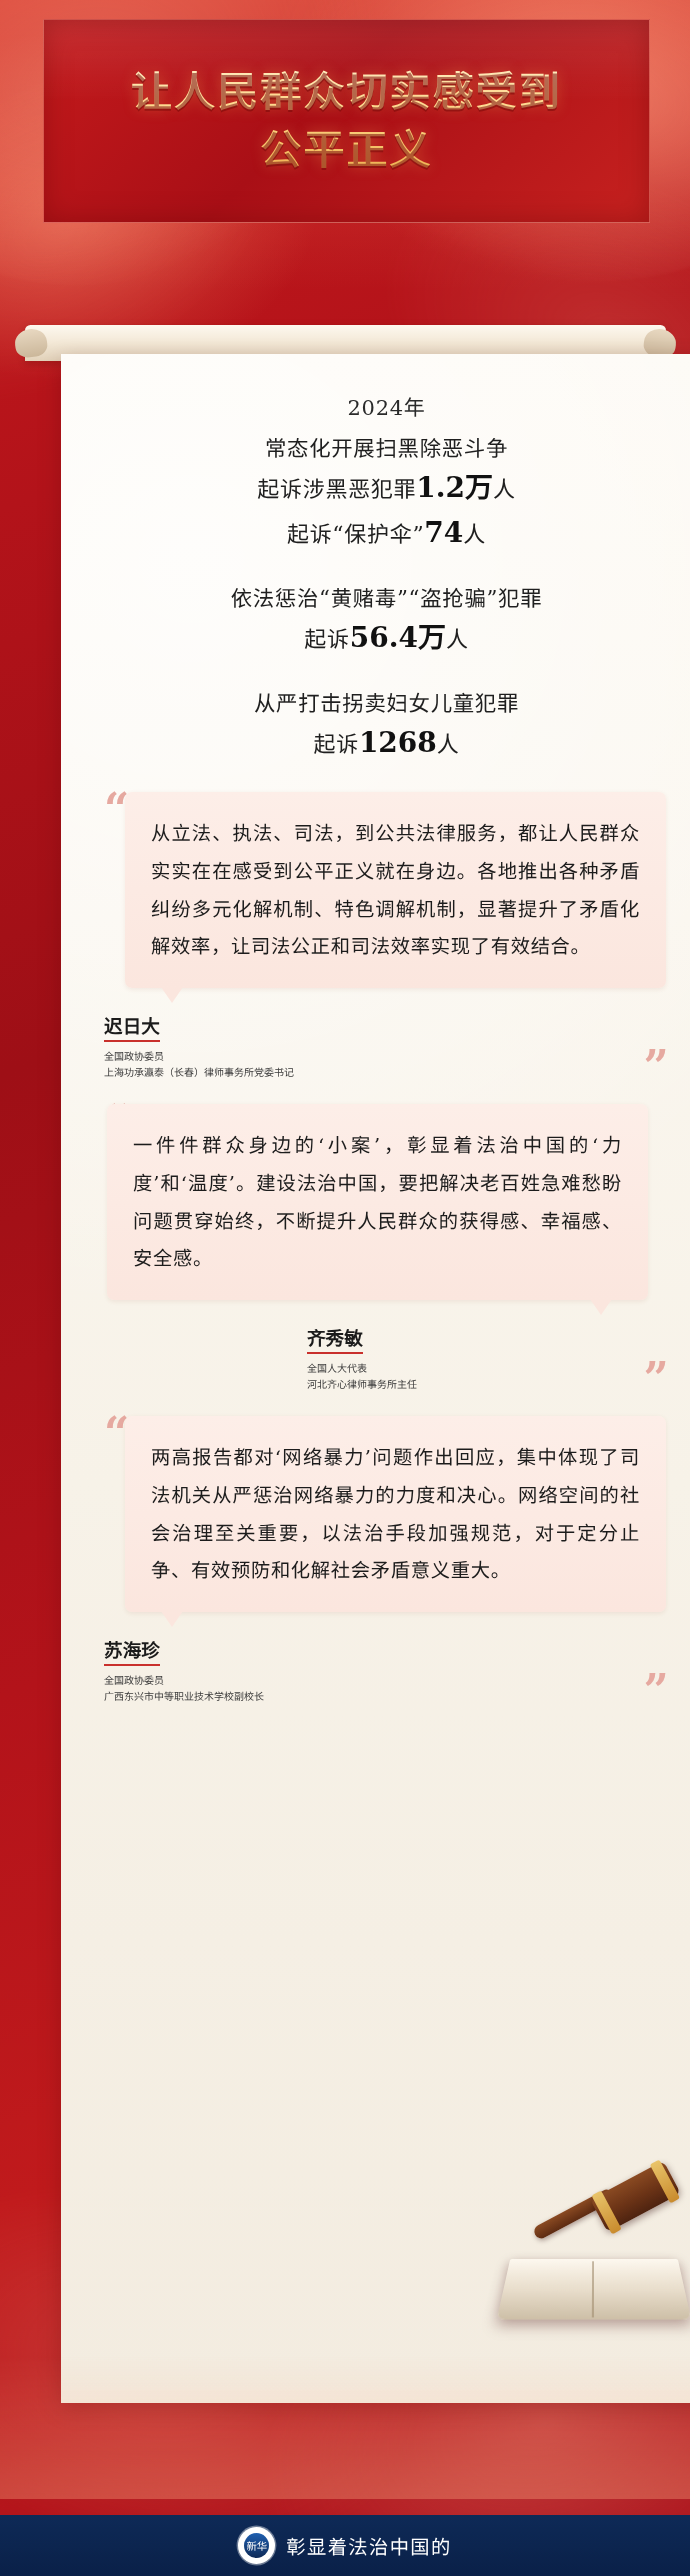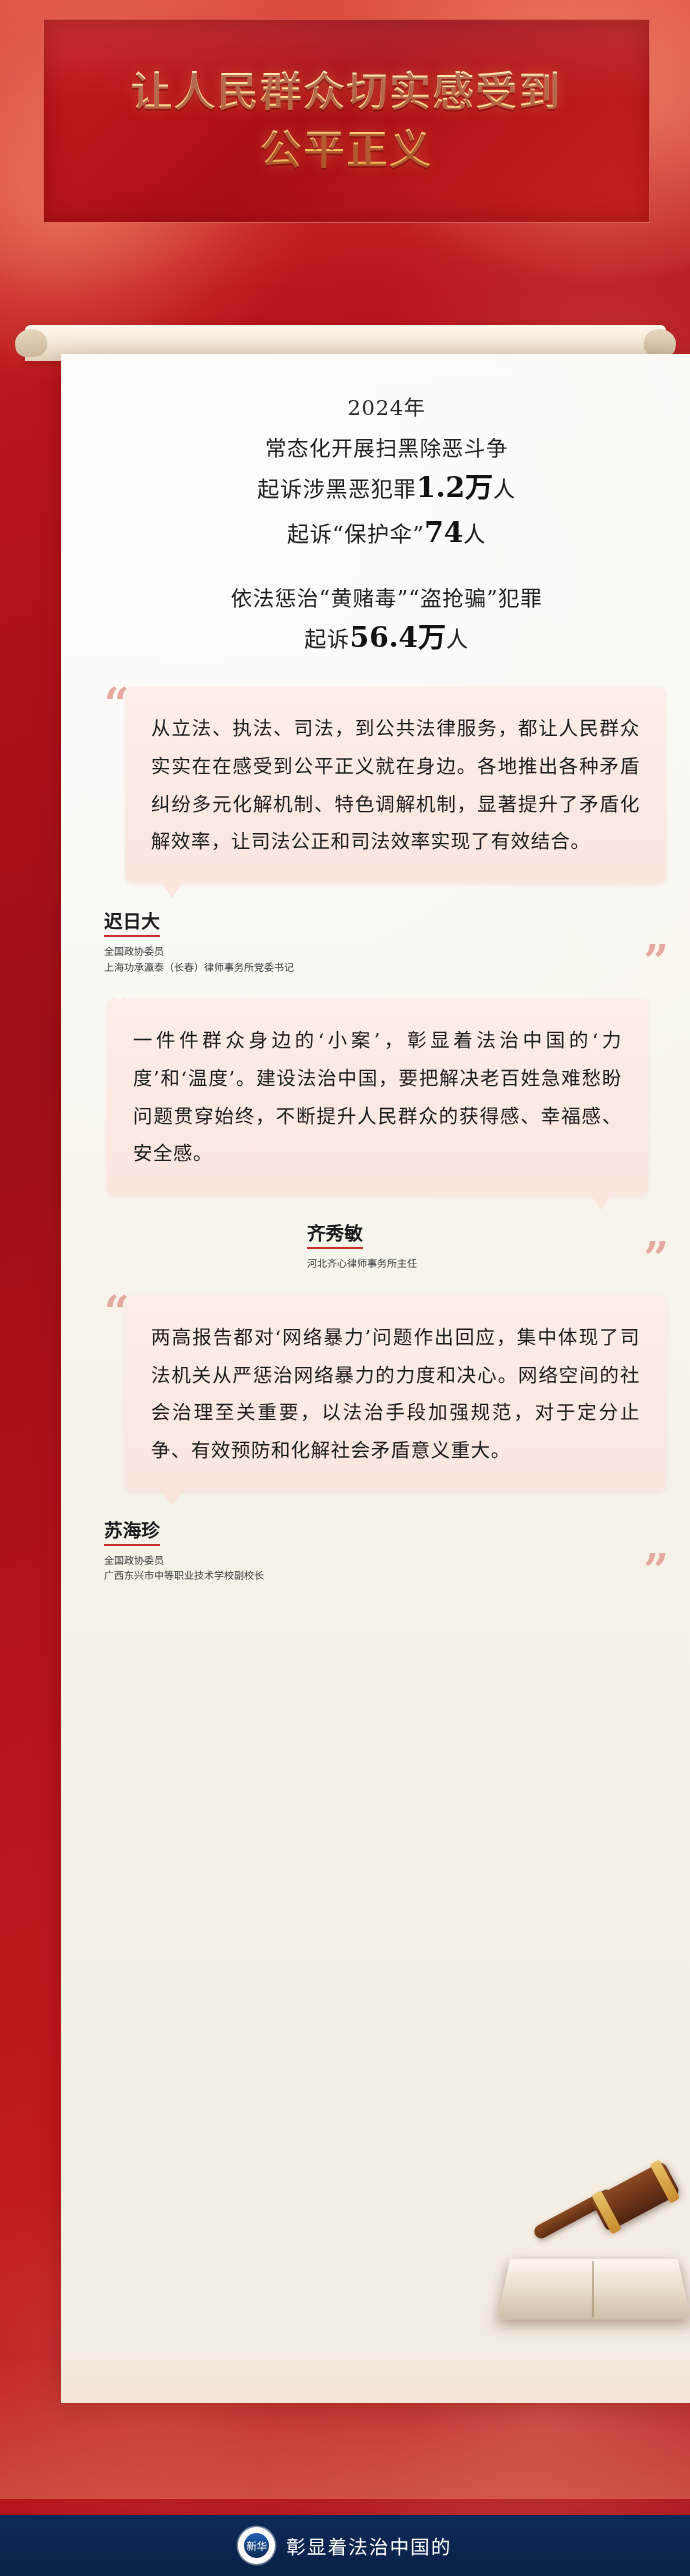--- a/index.html
+++ b/index.html
@@ -348,20 +348,26 @@
           </div>
         </div>
 
         <div class="stat-group">
           <div class="stat-line head">依法惩治“黄赌毒”“盗抢骗”犯罪</div>
           <div class="stat-line">
             <span>起诉</span><span class="num">56.4万</span><span>人</span>
           </div>
         </div>
 
+        <div class="stat-group">
+          <div class="stat-line head">从严打击拐卖妇女儿童犯罪</div>
+          <div class="stat-line">
+            <span>起诉</span><span class="num">1268</span><span>人</span>
+          </div>
+        </div>
       </div>
 
       <div class="quote-block">
         <div class="qmark open">“</div>
         <div class="bubble offset-l">
           <span>从立法、执法、司法，到公共法律服务，都让人民群众实实在在感受到公平正义就在身边。各地推出各种矛盾纠纷多元化解机制、特色调解机制，显著提升了矛盾化解效率，让司法公正和司法效率实现了有效结合。</span>
           <div class="tail left"></div>
         </div>
         <div class="qmark close">”</div>
         <div class="attrib">
@@ -373,20 +379,21 @@
 
       <div class="quote-block">
         <div class="qmark open">“</div>
         <div class="bubble offset-r">
           <span>一件件群众身边的‘小案’，彰显着法治中国的‘力度’和‘温度’。建设法治中国，要把解决老百姓急难愁盼问题贯穿始终，不断提升人民群众的获得感、幸福感、安全感。</span>
           <div class="tail right"></div>
         </div>
         <div class="qmark close">”</div>
         <div class="attrib right">
           <div class="attrib-name">齐秀敏</div>
+          <div class="attrib-role">全国人大代表</div>
           <div class="attrib-role">河北齐心律师事务所主任</div>
         </div>
       </div>
 
       <div class="quote-block">
         <div class="qmark open">“</div>
         <div class="bubble offset-l">
           <span>两高报告都对‘网络暴力’问题作出回应，集中体现了司法机关从严惩治网络暴力的力度和决心。网络空间的社会治理至关重要，以法治手段加强规范，对于定分止争、有效预防和化解社会矛盾意义重大。</span>
           <div class="tail left"></div>
         </div>

